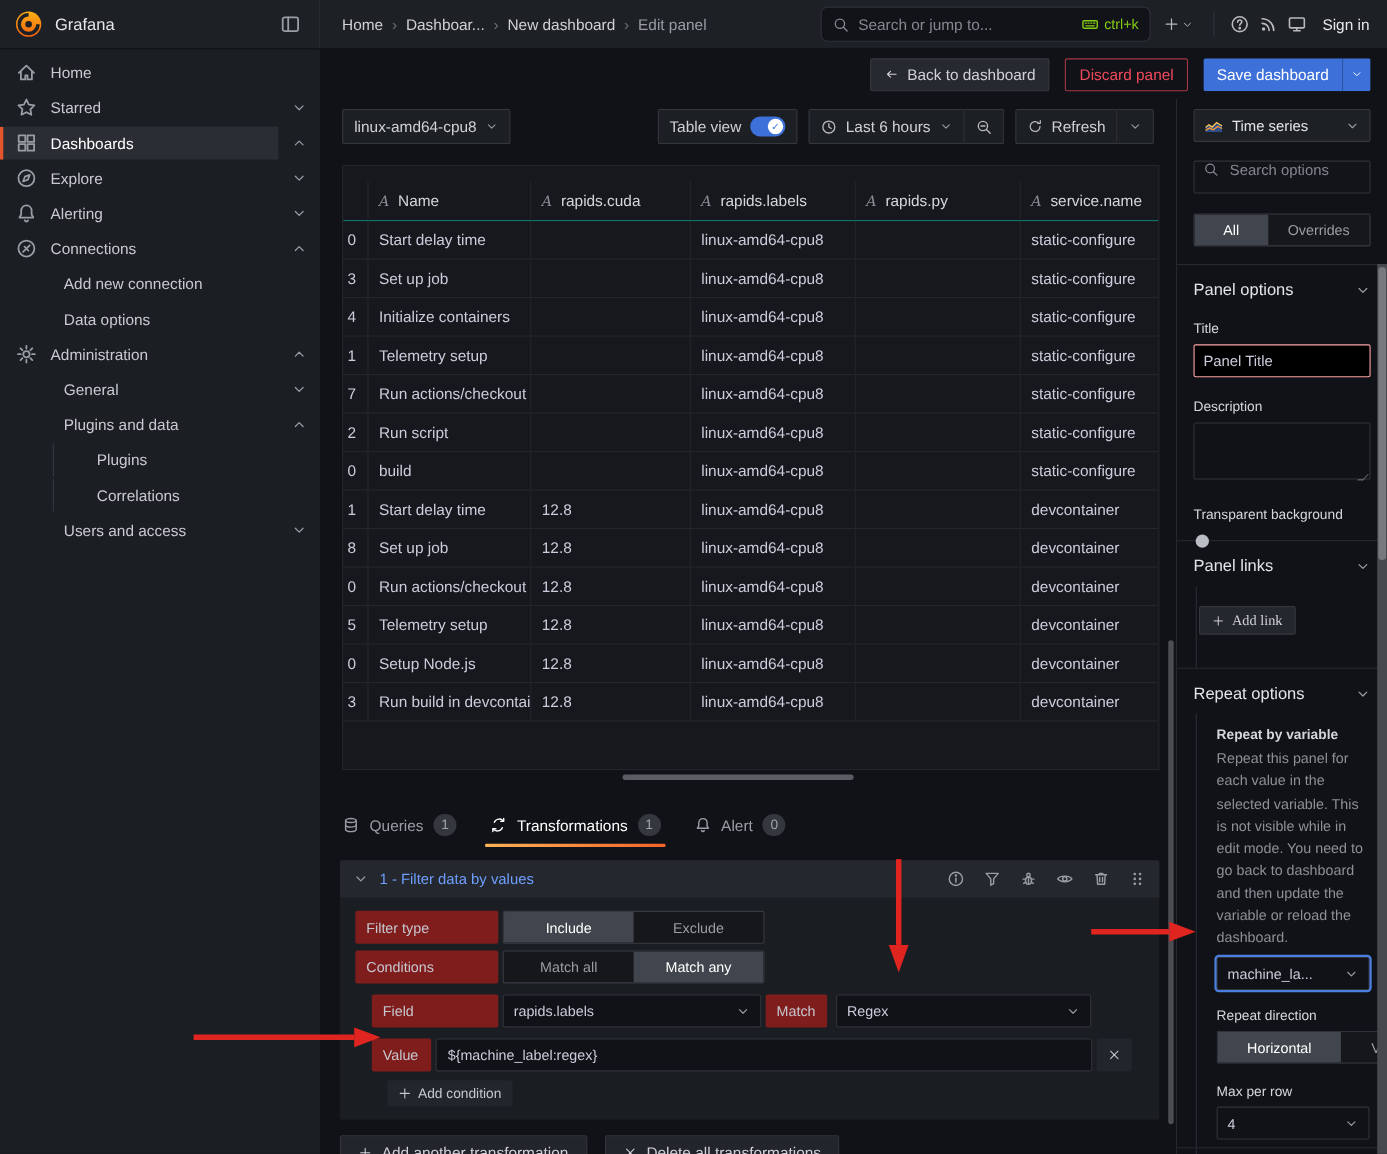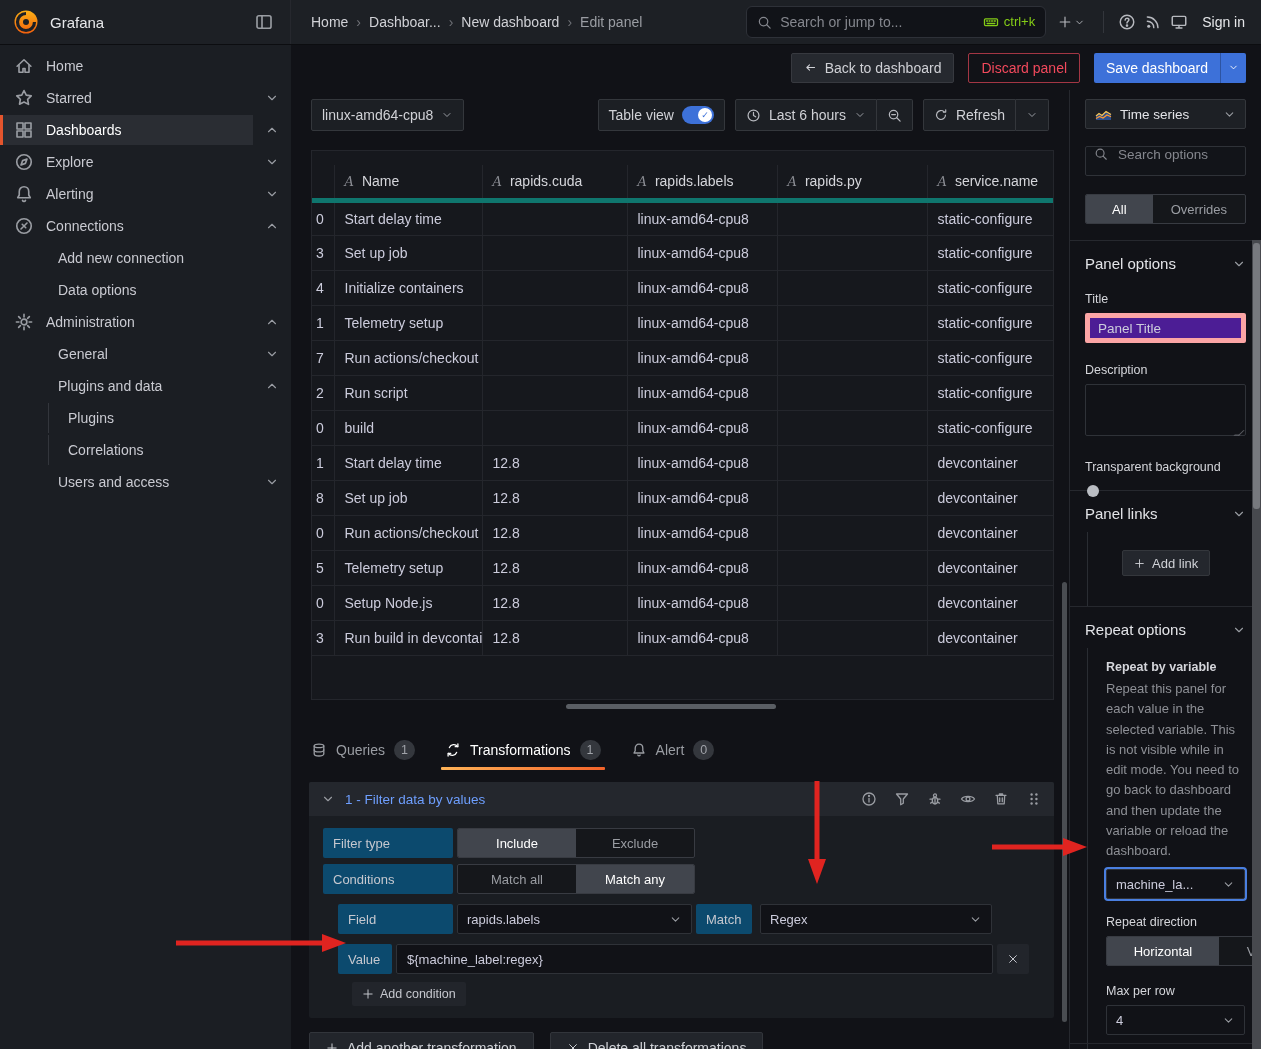--- a/index.html
+++ b/index.html
@@ -30,21 +30,21 @@
   
   .app-body { display:flex; height:1004px; }
   .sidebar { width:291px; background:#1b1e23; padding-top:5px; flex:none; }
   .nav-row { height:32px; display:flex; align-items:center; }
   .nav-main { flex:1; display:flex; align-items:center; height:30px; padding-left:14px; cursor:pointer; }
   .nav-row.active .nav-main { background:#2a2d33; box-shadow:inset 3px 0 0 #e5552d; }
   .nav-main .icon { width:20px; height:20px; color:#9a9da3; display:inline-flex; }
   .nav-label { margin-left:12px; font-size:14px; color:#c9cad1; }
   .nav-row.active .nav-label { color:#ffffff; }
   .nav-row.lvl1 .nav-main { padding-left:46px; }
-  .nav-row.lvl2 .nav-main { margin-left:48px; padding-left:7px; border-left:1px solid #33363c; }
+  .nav-row.lvl2 .nav-main { margin-left:48px; padding-left:27px; border-left:1px solid #33363c; }
   .nav-chev { width:38px; height:30px; display:flex; align-items:center; justify-content:center; color:#9a9da3; cursor:pointer; }
   .icon svg { width:100%; height:100%; display:block; }
   .icon { display:inline-flex; flex:none; }
 
   .main-col { flex:1; display:flex; flex-direction:column; min-width:0; }
 
   
   .actions-row { height:45px; display:flex; align-items:center; justify-content:flex-end; gap:14px; padding-right:15px; background:#111217; }
   .btn { height:30px; display:inline-flex; align-items:center; gap:8px; padding:0 12px; border-radius:2px; font-size:14px; cursor:pointer; white-space:nowrap; }
   .btn-secondary { background:#26292f; border:1px solid #37393f; color:#d0d1d6; }
@@ -73,21 +73,21 @@
   .toggle.off .knob { position:absolute; left:2px; top:2px; width:12px; height:12px; border-radius:50%; background:#babdc3; }
 
   
   .viz-card { margin:18px 0 0 20px; width:743px; height:550px; background:#16181d; border:1px solid #24262c; padding-top:14px; overflow:hidden; }
   table.grid { border-collapse:collapse; width:100%; table-layout:fixed; }
   table.grid th, table.grid td { border:1px solid #24262c; border-top:none; height:35px; padding:0 10px; font-size:14px; font-weight:400; text-align:left; overflow:hidden; white-space:nowrap; }
   table.grid th { border-top:none; color:#d5d6db; cursor:pointer; }
   table.grid td { color:#ccccdc; }
   table.grid th:first-child, table.grid td:first-child { border-left:none; padding:0 2px 0 4px; }
   table.grid th:last-child, table.grid td:last-child { border-right:none; }
-  table.grid thead th { border-bottom:5px solid #0f766e; }
+  table.grid thead th { border-bottom:1px solid #0f766e; }
   .fA { font-family:"DejaVu Serif","Liberation Serif",serif; font-style:italic; color:#8a8c93; margin-right:8px; font-size:13px; }
 
   .h-scroll { margin:4px 0 0 20px; width:743px; height:6px; position:relative; }
   .h-thumb { position:absolute; left:255px; top:0; width:210px; height:5px; border-radius:3px; background:#5a5e64; cursor:pointer; }
 
   
   .tabs { margin:20px 0 0 20px; height:40px; display:flex; gap:30px; align-items:center; }
   .tab { position:relative; height:40px; display:flex; align-items:center; gap:9px; cursor:pointer; color:#9a9da3; font-size:14px; }
   .tab .icon { width:16px; height:16px; }
   .tab.active { color:#fff; }
@@ -98,21 +98,21 @@
   .transform-card { margin:12px 0 0 18px; width:745px; background:#1a1d22; border-radius:2px; padding-bottom:12px; }
   .tc-header { height:34px; background:#24272d; display:flex; align-items:center; gap:10px; padding:0 12px; border-radius:2px 2px 0 0; }
   .tc-title { color:var(--link,#6e9fff); font-size:13.5px; cursor:pointer; }
   .tc-chev { color:#9a9da3; width:14px; height:14px; cursor:pointer; }
   .tc-icons { margin-left:auto; display:flex; gap:17px; color:#9a9da3; }
   .tc-icons .icon { width:16px; height:16px; cursor:pointer; }
   .t-body { padding:6px 14px 0 14px; }
   .t-row { display:flex; margin-top:6px; height:30px; align-items:stretch; }
   .t-row.indent { margin-left:15px; }
   .t-row.gap-top { margin-top:10px; }
-  .lblchip { background:#0c4a6e; color:#c6c8cf; font-size:13px; display:flex; align-items:center; padding:0 10px; border-radius:2px; margin-right:4px; flex:none; }
+  .lblchip { background:#7f1d1d; color:#c6c8cf; font-size:13px; display:flex; align-items:center; padding:0 10px; border-radius:2px; margin-right:4px; flex:none; }
   .w130 { width:130px; } .w115 { width:115px; } .w56 { width:56px; } .w54 { width:54px; }
   .seg { display:flex; border:1px solid #383b42; border-radius:2px; overflow:hidden; background:#15171b; height:30px; }
   .seg-opt { display:flex; align-items:center; justify-content:center; font-size:13px; color:#9a9da3; flex:1; cursor:pointer; padding:0 18px; white-space:nowrap; }
   .seg-opt.sel { background:#41454d; color:#fff; font-weight:500; }
   .seg238 { width:238px; }
   .dd { display:flex; align-items:center; justify-content:space-between; gap:8px; background:#111217; border:1px solid #2f3238; border-radius:2px; padding:0 9px; color:#ccccdc; font-size:13px; cursor:pointer; height:30px; }
   .dd .icon { width:13px; height:13px; color:#9a9da3; }
   .dd235 { width:235px; } .dd194 { width:232px; margin-left:4px; }
   .tinput { width:597px; background:#111217; border:1px solid #2f3238; border-radius:2px; color:#ccccdc; font-size:13px; padding:0 10px; font-family:inherit; outline:none; }
   .xbtn { width:32px; margin-left:4px; background:#22252b; border-radius:2px; color:#c6c8cf; display:flex; align-items:center; justify-content:center; cursor:pointer; }
@@ -131,27 +131,27 @@
   .opt-search { margin-top:17px; height:30px; border:1px solid #2f3238; background:#121419; border-radius:2px; display:flex; align-items:flex-start; padding:0 8px; gap:10px; }
   .opt-search .icon { width:14px; height:14px; color:#85878e; }
   .opt-search input { flex:1; min-width:0; background:transparent; border:none; outline:none; color:#ccccdc; font-size:13.5px; font-family:inherit; }
   .opt-search input::placeholder { color:#85878e; }
   .seg-tabs { margin-top:18px; width:161px; }
   .opt-divider { margin:16px -15px 0 -15px; border-top:1px solid #26282e; }
   .opt-h { display:flex; align-items:center; justify-content:space-between; margin-top:14px; font-size:15px; font-weight:500; color:#e3e4e8; cursor:pointer; }
   .opt-h .icon { width:14px; height:14px; color:#9a9da3; }
   .fld-label { margin-top:20px; font-size:12.5px; color:#d5d6db; }
   .fld-label.bold { font-weight:700; }
-  .opt-input { margin-top:7px; width:100%; height:30px; background:#4c1d95; border:5px solid #fca5a5; border-radius:2px; color:#ccccdc; padding:0 8px; font-size:13.5px; font-family:inherit; outline:none; }
+  .opt-input { margin-top:7px; width:100%; height:30px; background:#000000; border:1px solid #fca5a5; border-radius:2px; color:#ccccdc; padding:0 8px; font-size:13.5px; font-family:inherit; outline:none; }
   .opt-textarea { margin-top:7px; width:100%; height:52px; background:#111217; border:1px solid #2f3238; border-radius:2px; resize:none; outline:none; position:relative; }
   .ta-wrap { position:relative; }
   .ta-handle { position:absolute; right:3px; bottom:3px; width:8px; height:8px; border-right:2px solid #6a6d73; border-bottom:2px solid #6a6d73; transform:skew(-45deg) scale(.7); opacity:.8; }
   .opt-toggle-row { margin-top:9px; }
   .sect-body { margin:10px 0 0 2px; border-left:1px solid #2a2d33; padding:16px 0 26px 18px; }
-  .sect-body.links { padding:18px 0 30px 34px; }
+  .sect-body.links { padding:18px 0 30px 2px;font-family:Liberation Serif, serif; }
   .add-link { display:inline-flex; align-items:center; gap:7px; height:26px; padding:0 11px; background:#24272d; border:1px solid #34373c; border-radius:2px; color:#d0d2d7; font-size:13px; cursor:pointer; }
   .add-link .icon { width:11px; height:11px; }
   .help { margin-top:5px; font-size:13px; line-height:1.56; color:#8e9096; }
   .dd-var { margin-top:8px; width:139px; box-shadow:0 0 0 2px #4a7fe0; }
   .seg-clip { margin-top:7px; width:152px; overflow:hidden; }
   .seg-dir { width:212px; }
   .seg-dir .seg-opt:first-child { width:112px; flex:none; }
   .dd138 { margin-top:7px; width:139px; }
   .opt-bottom-divider { position:absolute; left:0; right:9px; bottom:5px; border-top:1px solid #26282e; }
   .opt-scrollbar { position:absolute; top:150px; right:0; bottom:0; width:9px; background:#47494e; }

